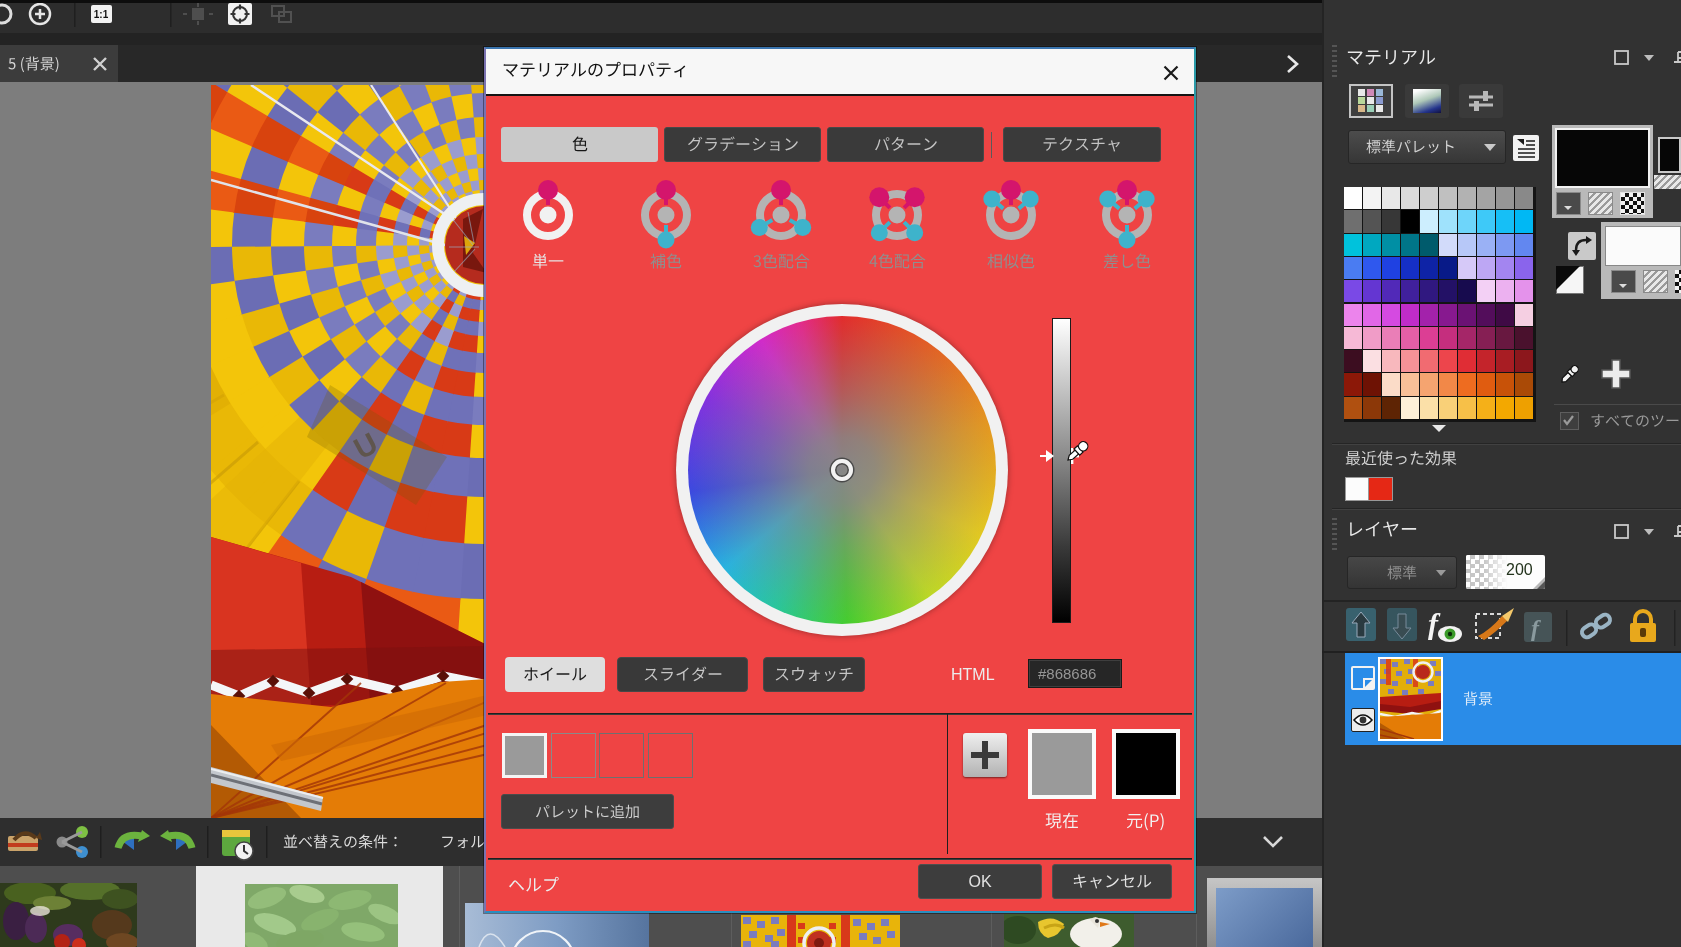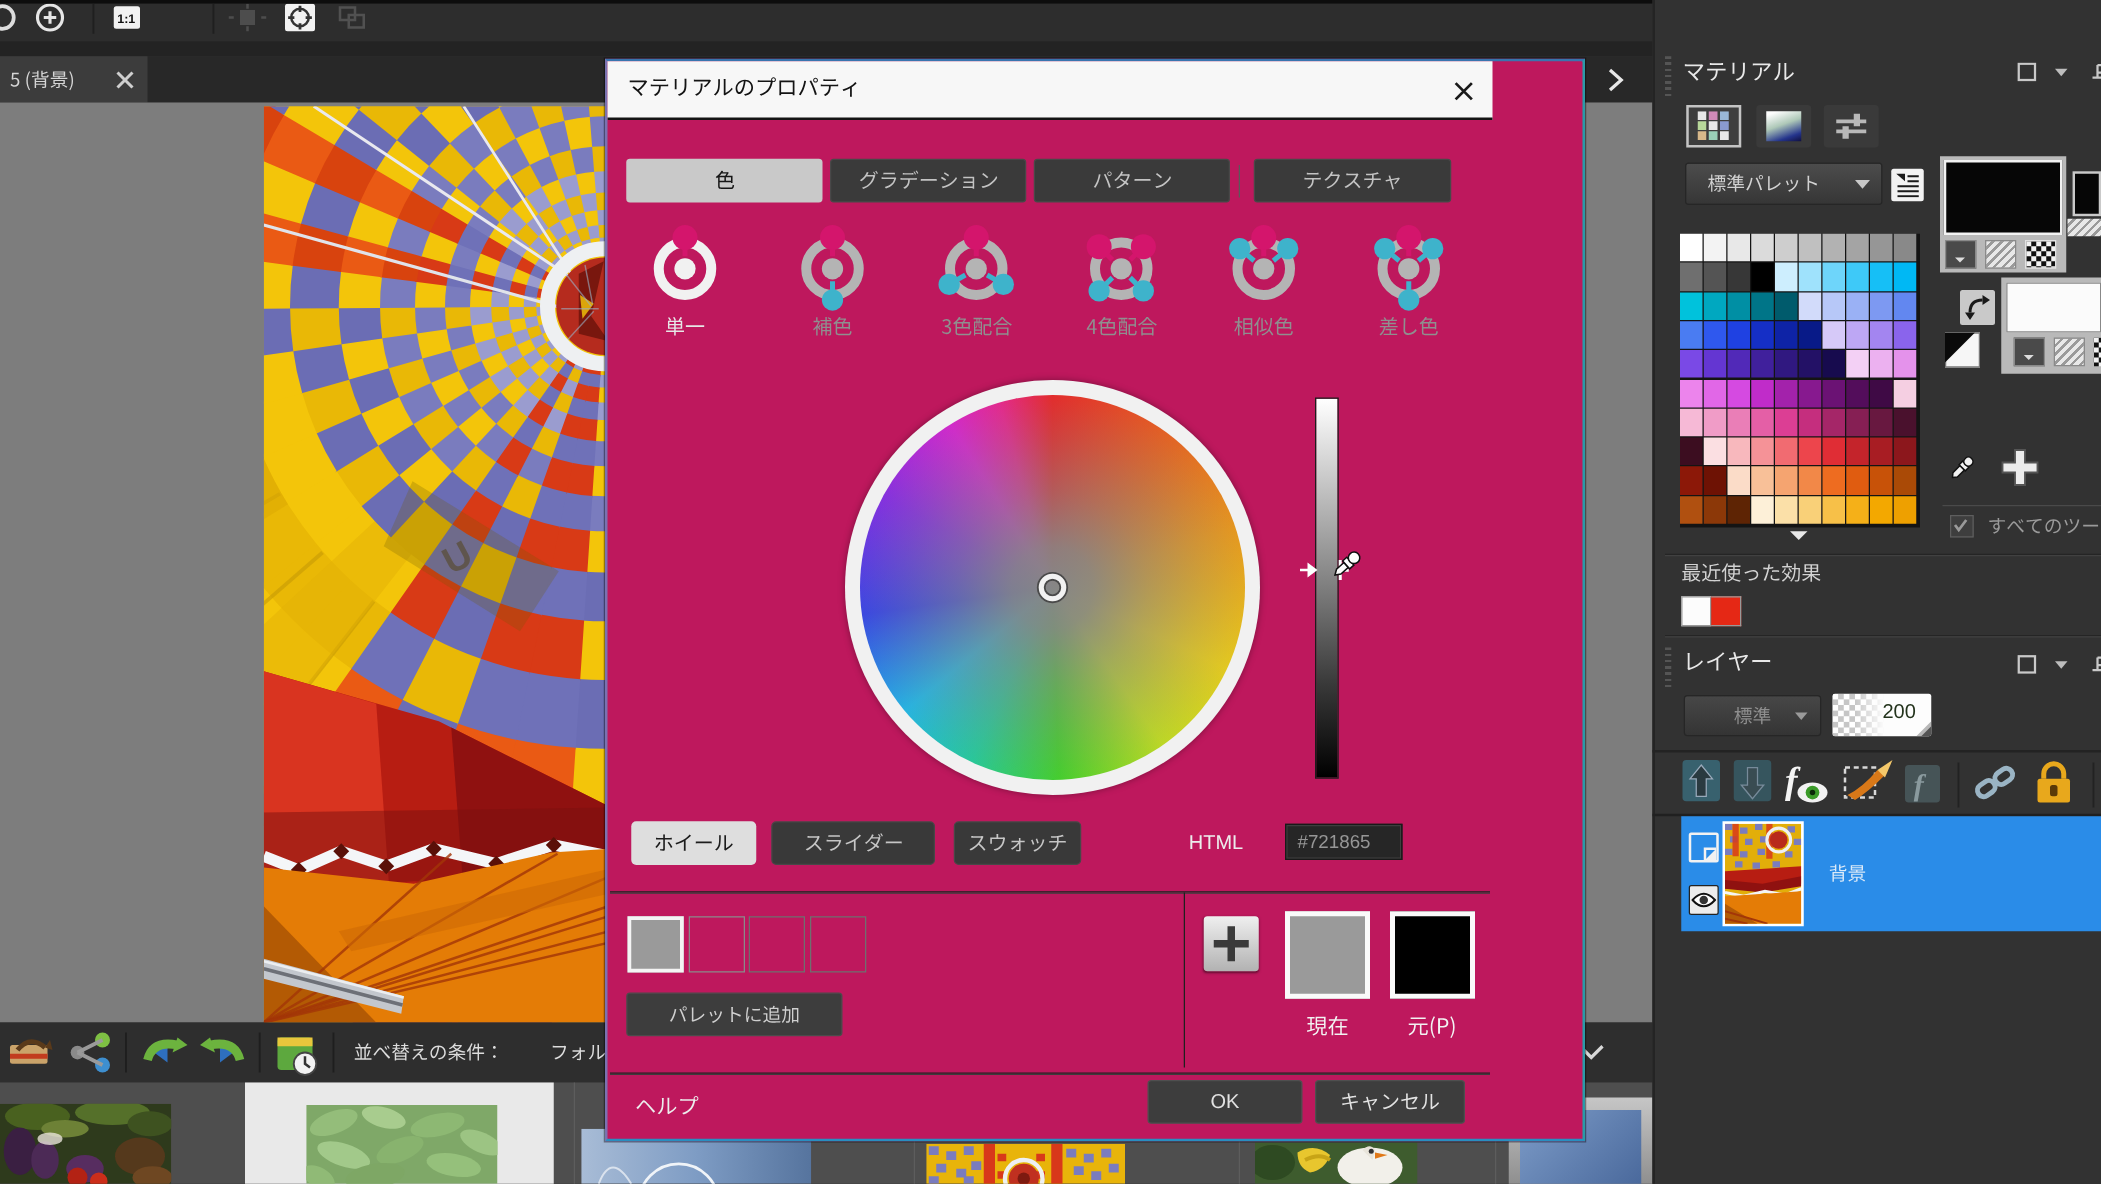--- a/index.html
+++ b/index.html
@@ -924,21 +924,21 @@
   </div>
   <svg class="abs" style="left:118.0px;top:38.0px;width:32px;height:21px" viewBox="0 0 32 21">
         <g transform="translate(0,13.2)">
           <path d="M11.025 -5.67V-4.395H4.095V-5.67ZM2.9699999999999998 -6.54V1.2H4.095V-1.395H11.025V-0.06C11.025 0.15 10.934999999999999 0.22499999999999998 10.695 0.24C10.455 0.24 9.57 0.24 8.7 0.21C8.85 0.495 9.014999999999999 0.9149999999999999 9.075 1.2149999999999999C10.275 1.2149999999999999 11.055 1.2 11.535 1.035C12.0 0.87 12.165 0.57 12.165 -0.045V-6.54ZM4.095 -3.57H11.025V-2.2199999999999998H4.095ZM4.95 -12.615V-11.295H1.185V-10.379999999999999H4.95V-9.03C3.375 -8.76 1.875 -8.52 0.8099999999999999 -8.37L0.99 -7.395L4.95 -8.145V-7.035H6.06V-12.615ZM8.25 -12.6V-8.64C8.25 -7.484999999999999 8.61 -7.17 10.049999999999999 -7.17C10.334999999999999 -7.17 12.285 -7.17 12.6 -7.17C13.709999999999999 -7.17 14.04 -7.56 14.174999999999999 -9.03C13.86 -9.09 13.41 -9.254999999999999 13.17 -9.42C13.11 -8.325 13.004999999999999 -8.145 12.495 -8.145C12.075 -8.145 10.469999999999999 -8.145 10.17 -8.145C9.495 -8.145 9.375 -8.219999999999999 9.375 -8.64V-9.81C10.815 -10.139999999999999 12.42 -10.62 13.575 -11.115L12.78 -11.924999999999999C11.969999999999999 -11.52 10.635 -11.07 9.375 -10.709999999999999V-12.6Z M18.69 -9.6H26.28V-8.64H18.69ZM18.69 -11.295H26.28V-10.35H18.69ZM19.02 -4.38H25.994999999999997V-2.895H19.02ZM24.42 -1.1099999999999999C25.785 -0.57 27.494999999999997 0.3 28.335 0.9149999999999999L29.115000000000002 0.195C28.215 -0.42 26.490000000000002 -1.26 25.155 -1.74ZM19.365000000000002 -1.7249999999999999C18.465 -1.005 16.98 -0.315 15.66 0.135C15.915 0.315 16.305 0.735 16.5 0.945C17.775 0.42 19.38 -0.44999999999999996 20.384999999999998 -1.3199999999999998ZM15.84 -6.915V-6.0H29.115000000000002V-6.915H23.04V-7.859999999999999H27.405V-12.059999999999999H17.595V-7.859999999999999H21.9V-6.915ZM17.94 -5.22V-2.0549999999999997H21.93V0.09C21.93 0.255 21.884999999999998 0.3 21.675 0.315C21.465 0.32999999999999996 20.73 0.32999999999999996 19.95 0.3C20.1 0.5549999999999999 20.25 0.9149999999999999 20.295 1.2C21.36 1.2 22.05 1.2 22.485 1.05C22.935 0.9149999999999999 23.07 0.6749999999999999 23.07 0.12V-2.0549999999999997H27.119999999999997V-5.22Z" fill="#dceaf8"></path>
         </g>
       </svg>
 </div>
 
 </div>
 
-<div class="abs" style="left:484px;top:47px;width:784px;height:866px;background:#be185d;
+<div class="abs" style="left:484px;top:47px;width:712px;height:866px;background:#ef4444;
      border:2px solid #3a74ae;border-left-color:#7a72b0;border-right-color:#2a9aa8;border-bottom-color:#2a8ec0;
      box-shadow:0 0 0 1px rgba(0,0,0,0.4)">
 
 <div class="abs" style="left:0;top:0;width:708px;height:47px;background:#f7f7f7;border-bottom:2px solid #141414">
   <svg class="abs" style="left:16.0px;top:12.3px;width:189px;height:23px" viewBox="0 0 189 23">
         <g transform="translate(0,15.0)">
           <path d="M7.7860000000000005 -2.7030000000000003C8.857000000000001 -1.598 10.217 -0.10200000000000001 10.846 0.765L12.087000000000002 -0.22100000000000003C11.407 -1.054 10.200000000000001 -2.329 9.180000000000001 -3.349C11.985000000000001 -5.4910000000000005 14.144000000000002 -8.262 15.368 -10.251000000000001C15.47 -10.404 15.623000000000001 -10.591000000000001 15.793000000000001 -10.778L14.722000000000001 -11.645000000000001C14.484000000000002 -11.56 14.093000000000002 -11.509 13.617 -11.509C11.917000000000002 -11.509 4.352 -11.509 3.4850000000000003 -11.509C2.89 -11.509 2.2270000000000003 -11.577 1.7510000000000001 -11.645000000000001V-10.115C2.091 -10.149000000000001 2.822 -10.217 3.4850000000000003 -10.217C4.471 -10.217 11.968 -10.217 13.481000000000002 -10.217C12.631 -8.687000000000001 10.676 -6.188000000000001 8.177000000000001 -4.3180000000000005C7.021000000000001 -5.355 5.627000000000001 -6.477 4.998 -6.936000000000001L3.8930000000000002 -6.0520000000000005C4.7940000000000005 -5.423 6.766000000000001 -3.7230000000000003 7.7860000000000005 -2.7030000000000003Z M20.655 -12.58V-11.169C21.08 -11.203000000000001 21.641 -11.22 22.201999999999998 -11.22C23.171 -11.22 28.135 -11.22 29.07 -11.22C29.563000000000002 -11.22 30.158 -11.203000000000001 30.651000000000003 -11.169V-12.58C30.158 -12.512 29.546 -12.478000000000002 29.07 -12.478000000000002C28.135 -12.478000000000002 23.171 -12.478000000000002 22.185000000000002 -12.478000000000002C21.641 -12.478000000000002 21.131 -12.529000000000002 20.655 -12.58ZM18.615000000000002 -8.313V-6.902C19.091 -6.936000000000001 19.584 -6.936000000000001 20.094 -6.936000000000001H25.194000000000003C25.143 -5.338 24.956 -3.91 24.208 -2.72C23.545 -1.649 22.321 -0.663 20.995 -0.11900000000000001L22.253 0.8160000000000001C23.698 0.068 24.990000000000002 -1.1560000000000001 25.602 -2.2950000000000004C26.282 -3.5530000000000004 26.554000000000002 -5.1000000000000005 26.605 -6.936000000000001H31.229C31.637 -6.936000000000001 32.181 -6.9190000000000005 32.555 -6.902V-8.313C32.147 -8.245000000000001 31.586 -8.228 31.229 -8.228C30.328000000000003 -8.228 21.08 -8.228 20.094 -8.228C19.567 -8.228 19.091 -8.262 18.615000000000002 -8.313Z M47.192 -12.903H45.594C45.645 -12.478000000000002 45.679 -12.002 45.679 -11.424000000000001C45.679 -10.829 45.679 -9.384 45.679 -8.738000000000001C45.679 -5.525 45.475 -4.148000000000001 44.268 -2.737C43.214 -1.5470000000000002 41.769 -0.8670000000000001 40.205 -0.47600000000000003L41.31 0.6970000000000001C42.551 0.272 44.251000000000005 -0.459 45.356 -1.7850000000000001C46.58 -3.2470000000000003 47.141000000000005 -4.590000000000001 47.141000000000005 -8.67C47.141000000000005 -9.316 47.141000000000005 -10.744000000000002 47.141000000000005 -11.424000000000001C47.141000000000005 -12.002 47.158 -12.478000000000002 47.192 -12.903ZM39.304 -12.767000000000001H37.757C37.791 -12.444 37.825 -11.849 37.825 -11.543000000000001C37.825 -11.033000000000001 37.825 -6.596 37.825 -5.882000000000001C37.825 -5.372000000000001 37.774 -4.828 37.74 -4.573H39.304C39.27 -4.8790000000000004 39.236000000000004 -5.44 39.236000000000004 -5.865C39.236000000000004 -6.579000000000001 39.236000000000004 -11.033000000000001 39.236000000000004 -11.543000000000001C39.236000000000004 -11.951 39.27 -12.444 39.304 -12.767000000000001Z M66.827 -11.492 65.994 -12.291C65.739 -12.24 65.127 -12.189 64.804 -12.189C63.784 -12.189 55.862 -12.189 55.046 -12.189C54.417 -12.189 53.703 -12.257000000000001 53.108 -12.342V-10.795C53.771 -10.863000000000001 54.417 -10.897 55.046 -10.897C55.845 -10.897 63.546 -10.897 64.736 -10.897C64.175 -9.843 62.577 -7.99 61.013 -7.089L62.135000000000005 -6.188000000000001C64.07300000000001 -7.531000000000001 65.688 -9.724 66.368 -10.88C66.487 -11.067 66.708 -11.322000000000001 66.827 -11.492ZM60.044 -9.248000000000001H58.514C58.565 -8.806000000000001 58.582 -8.432 58.582 -8.024000000000001C58.582 -5.1850000000000005 58.208 -2.754 55.573 -1.1560000000000001C55.097 -0.8160000000000001 54.519 -0.544 54.043 -0.391L55.301 0.629C59.636 -1.53 60.044 -4.641 60.044 -9.248000000000001Z M76.908 -0.35700000000000004 77.809 0.391C77.928 0.28900000000000003 78.115 0.15300000000000002 78.387 0.0C80.35900000000001 -0.9690000000000001 82.72200000000001 -2.72 84.184 -4.7090000000000005L83.385 -5.865C82.076 -3.9440000000000004 79.985 -2.3970000000000002 78.421 -1.683C78.421 -2.21 78.421 -10.421000000000001 78.421 -11.492C78.421 -12.138000000000002 78.47200000000001 -12.614 78.489 -12.750000000000002H76.925C76.94200000000001 -12.614 77.01 -12.138000000000002 77.01 -11.492C77.01 -10.421000000000001 77.01 -2.091 77.01 -1.3090000000000002C77.01 -0.9690000000000001 76.976 -0.629 76.908 -0.35700000000000004ZM69.122 -0.44200000000000006 70.397 0.40800000000000003C71.825 -0.765 72.913 -2.431 73.423 -4.25C73.882 -5.95 73.95 -9.588000000000001 73.95 -11.475000000000001C73.95 -11.985000000000001 74.018 -12.495000000000001 74.035 -12.699000000000002H72.471C72.539 -12.342 72.59 -11.968 72.59 -11.458C72.59 -9.571000000000002 72.57300000000001 -6.171 72.08 -4.6240000000000006C71.57 -2.975 70.55 -1.4620000000000002 69.122 -0.44200000000000006Z M93.092 -10.914000000000001C92.905 -9.350000000000001 92.565 -7.735 92.14 -6.324000000000001C91.273 -3.451 90.372 -2.3120000000000003 89.57300000000001 -2.3120000000000003C88.808 -2.3120000000000003 87.822 -3.2640000000000002 87.822 -5.406000000000001C87.822 -7.718000000000001 89.828 -10.506 93.092 -10.914000000000001ZM94.503 -10.948C97.393 -10.693000000000001 99.042 -8.568000000000001 99.042 -6.001C99.042 -3.06 96.9 -1.445 94.724 -0.9520000000000001C94.333 -0.8670000000000001 93.806 -0.782 93.262 -0.7310000000000001L94.061 0.527C98.09 0.0 100.436 -2.3800000000000003 100.436 -5.95C100.436 -9.401 97.903 -12.206000000000001 93.925 -12.206000000000001C89.777 -12.206000000000001 86.496 -8.976 86.496 -5.287000000000001C86.496 -2.482 88.009 -0.748 89.522 -0.748C91.103 -0.748 92.446 -2.5330000000000004 93.483 -6.035C93.959 -7.6160000000000005 94.282 -9.350000000000001 94.503 -10.948Z M115.685 -12.206000000000001C115.685 -12.835 116.195 -13.345 116.807 -13.345C117.436 -13.345 117.946 -12.835 117.946 -12.206000000000001C117.946 -11.594000000000001 117.436 -11.084000000000001 116.807 -11.084000000000001C116.195 -11.084000000000001 115.685 -11.594000000000001 115.685 -12.206000000000001ZM114.903 -12.206000000000001C114.903 -12.019 114.937 -11.832 114.988 -11.662L114.444 -11.645000000000001C113.662 -11.645000000000001 106.879 -11.645000000000001 105.91 -11.645000000000001C105.349 -11.645000000000001 104.686 -11.696000000000002 104.21 -11.764000000000001V-10.251000000000001C104.652 -10.268 105.23 -10.302000000000001 105.91 -10.302000000000001C106.879 -10.302000000000001 113.611 -10.302000000000001 114.59700000000001 -10.302000000000001C114.376 -8.67 113.577 -6.307 112.37 -4.760000000000001C110.959 -2.9410000000000003 109.038 -1.496 105.74 -0.68L106.896 0.5950000000000001C110.024 -0.374 112.047 -1.955 113.594 -3.9440000000000004C114.937 -5.695 115.77 -8.432 116.127 -10.217L116.161 -10.404C116.365 -10.336 116.586 -10.302000000000001 116.807 -10.302000000000001C117.861 -10.302000000000001 118.72800000000001 -11.152000000000001 118.72800000000001 -12.206000000000001C118.72800000000001 -13.260000000000002 117.861 -14.127 116.807 -14.127C115.753 -14.127 114.903 -13.260000000000002 114.903 -12.206000000000001Z M121.482 -11.645000000000001C121.516 -11.237 121.516 -10.71 121.516 -10.319C121.516 -9.673 121.516 -2.652 121.516 -1.955C121.516 -1.36 121.482 -0.10200000000000001 121.465 0.11900000000000001H122.927L122.893 -0.8670000000000001H132.175L132.15800000000002 0.11900000000000001H133.62C133.603 -0.068 133.586 -1.3940000000000001 133.586 -1.9380000000000002C133.586 -2.584 133.586 -9.537 133.586 -10.319C133.586 -10.744000000000002 133.586 -11.22 133.62 -11.645000000000001C133.11 -11.611 132.498 -11.611 132.124 -11.611C131.291 -11.611 123.913 -11.611 122.995 -11.611C122.604 -11.611 122.145 -11.628 121.482 -11.645000000000001ZM122.893 -2.193V-10.268H132.192V-2.193Z M149.311 -11.849C149.311 -12.478000000000002 149.804 -12.988000000000001 150.433 -12.988000000000001C151.04500000000002 -12.988000000000001 151.555 -12.478000000000002 151.555 -11.849C151.555 -11.237 151.04500000000002 -10.727 150.433 -10.727C149.804 -10.727 149.311 -11.237 149.311 -11.849ZM148.529 -11.849C148.529 -10.795 149.379 -9.945 150.433 -9.945C151.47 -9.945 152.337 -10.795 152.337 -11.849C152.337 -12.903 151.47 -13.770000000000001 150.433 -13.770000000000001C149.379 -13.770000000000001 148.529 -12.903 148.529 -11.849ZM139.706 -5.117C139.111 -3.689 138.159 -1.9040000000000001 137.088 -0.49300000000000005L138.533 0.11900000000000001C139.485 -1.241 140.403 -2.992 141.032 -4.556C141.746 -6.29 142.341 -8.806000000000001 142.579 -9.860000000000001C142.647 -10.234 142.783 -10.727 142.885 -11.101L141.372 -11.424000000000001C141.151 -9.452 140.437 -6.868 139.706 -5.117ZM148.07 -5.763000000000001C148.784 -3.9440000000000004 149.566 -1.649 149.991 0.085L151.504 -0.40800000000000003C151.062 -1.9380000000000002 150.161 -4.539000000000001 149.464 -6.222C148.75 -8.024000000000001 147.662 -10.370000000000001 146.982 -11.594000000000001L145.605 -11.135000000000002C146.353 -9.877 147.39 -7.514 148.07 -5.763000000000001Z M156.655 -12.58V-11.169C157.08 -11.203000000000001 157.641 -11.22 158.202 -11.22C159.171 -11.22 164.135 -11.22 165.07 -11.22C165.563 -11.22 166.15800000000002 -11.203000000000001 166.651 -11.169V-12.58C166.15800000000002 -12.512 165.546 -12.478000000000002 165.07 -12.478000000000002C164.135 -12.478000000000002 159.171 -12.478000000000002 158.185 -12.478000000000002C157.641 -12.478000000000002 157.131 -12.529000000000002 156.655 -12.58ZM154.615 -8.313V-6.902C155.091 -6.936000000000001 155.584 -6.936000000000001 156.094 -6.936000000000001H161.194C161.143 -5.338 160.956 -3.91 160.208 -2.72C159.545 -1.649 158.321 -0.663 156.995 -0.11900000000000001L158.253 0.8160000000000001C159.698 0.068 160.99 -1.1560000000000001 161.602 -2.2950000000000004C162.282 -3.5530000000000004 162.554 -5.1000000000000005 162.605 -6.936000000000001H167.229C167.637 -6.936000000000001 168.181 -6.9190000000000005 168.555 -6.902V-8.313C168.147 -8.245000000000001 167.586 -8.228 167.229 -8.228C166.328 -8.228 157.08 -8.228 156.094 -8.228C155.567 -8.228 155.091 -8.262 154.615 -8.313Z M172.074 -4.386 172.72 -3.128C174.641 -3.7230000000000003 176.613 -4.607 178.041 -5.372000000000001V-0.17C178.041 0.35700000000000004 178.007 1.054 177.973 1.326H179.537C179.469 1.054 179.452 0.35700000000000004 179.452 -0.17V-6.222C180.999 -7.2250000000000005 182.444 -8.466000000000001 183.294 -9.401L182.24 -10.421000000000001C181.373 -9.333 179.809 -7.939000000000001 178.194 -6.953C176.817 -6.103000000000001 174.318 -4.913 172.074 -4.386Z" fill="#141414"></path>
         </g>
       </svg>
   <svg class="abs" style="left:676px;top:15px;width:18px;height:18px" viewBox="0 0 18 18">
@@ -1052,21 +1052,21 @@
     <rect x="12" y="-4.2" width="4.5" height="8.4" fill="#fff" stroke="#111" stroke-width="1.2"></rect>
     <circle cx="20.5" cy="0" r="4.6" fill="#fff" stroke="#111" stroke-width="1.2"></circle>
   </g>
 </svg>
 
 <div class="abs" style="left:19px;top:608px;width:100px;height:35px;background:#dedede;border-radius:4px"></div>
 <div class="abs" style="left:131px;top:608px;width:131px;height:35px;background:#393939;border:1px solid #474747;border-radius:4px"></div>
 <div class="abs" style="left:277px;top:608px;width:102px;height:35px;background:#393939;border:1px solid #474747;border-radius:4px"></div>
 <div class="abs" style="left:465px;top:608px;width:60px;height:35px;color:#ececec;font-size:16px;line-height:35px">HTML</div>
 <div class="abs" style="left:542px;top:610px;width:94px;height:29px;background:#262626;border:1px solid #191919;
-     box-shadow:inset 0 0 0 1px #3e3e3e;color:#969696;font-size:15px;line-height:27px;padding-left:9px">#721865</div>
+     box-shadow:inset 0 0 0 1px #3e3e3e;color:#969696;font-size:15px;line-height:27px;padding-left:9px">#868686</div>
 
 <div class="abs" style="left:2px;top:664px;width:704px;height:1px;background:#1f1f1f"></div>
 <div class="abs" style="left:2px;top:665px;width:704px;height:1px;background:#3c3c3c"></div>
 <div class="abs" style="left:461px;top:665px;width:1px;height:140px;background:#1f1f1f"></div>
 
 <div class="abs" style="left:16px;top:684px;width:45px;height:45px;background:#9a9a9a;border:3.5px solid #f4f4f4"></div>
 <div class="abs" style="left:64.5px;top:684px;width:45px;height:45px;border:1.5px solid #8a8a8a"></div>
 <div class="abs" style="left:113px;top:684px;width:45px;height:45px;border:1.5px solid #6f6f6f"></div>
 <div class="abs" style="left:161.5px;top:684px;width:45px;height:45px;border:1.5px solid #6f6f6f"></div>
 <div class="abs" style="left:15px;top:745px;width:173px;height:35px;background:#3d3d3d;border:1px solid #4b4b4b;border-radius:3px"></div>

